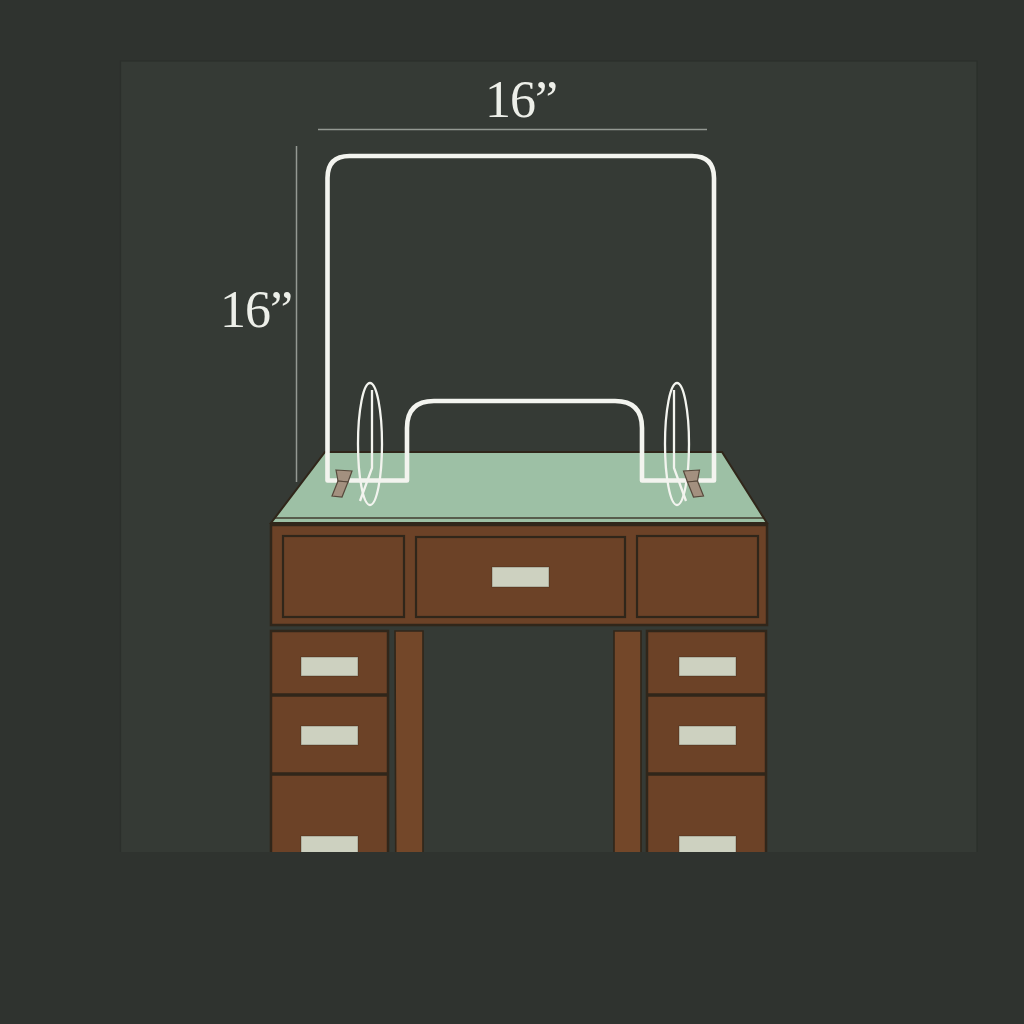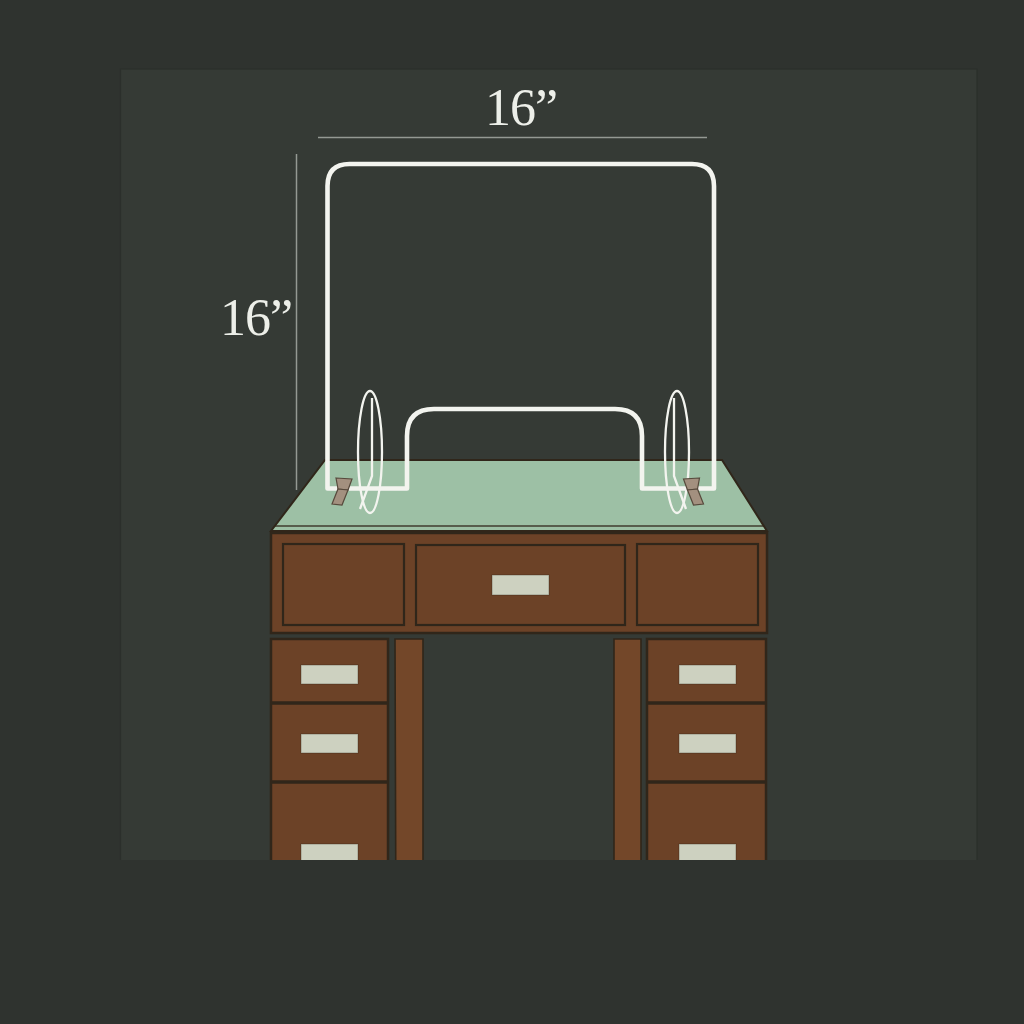--- a/index.html
+++ b/index.html
@@ -1,16 +1,16 @@
 <!DOCTYPE html>
 <html style="--bg: #2f332f; --card: #353a35; --card-seam: #2b2f2b; --wood: #6c4227; --wood-side: #734729; --wood-outline: #30261a; --desk-top: #9dc0a5; --handle: #cdd1c0; --foot: #c9cdbb; --shield: #f3f4ef; --bracket: #a3907f; --bracket-outline: #57493c; --dim-line: #949993; --label-text: #edefe9;"><head>
 <meta charset="utf-8">
 <style>
   html,body{margin:0;padding:0;background:var(--bg,#2f332f);}
-  .stage{position:relative;width:1024px;height:852px;margin:8px auto;overflow:hidden;
+  .stage{position:relative;width:1024px;height:852px;margin:0 auto;overflow:hidden;
          font-family:"Liberation Serif","DejaVu Serif",serif;}
   svg{display:block}
   .card{fill:var(--card);stroke:var(--card-seam);stroke-width:1.2;}
   .wood{fill:var(--wood);stroke:var(--wood-outline);stroke-width:2.5;}
   .panel{fill:var(--wood);stroke:var(--wood-outline);stroke-width:2.2;}
   .divider{stroke:var(--wood-outline);stroke-width:3.5;}
   .handle{fill:var(--handle);stroke:rgba(40,32,20,.35);stroke-width:1;}
   .foot{fill:var(--foot);stroke:rgba(40,40,30,.25);stroke-width:1;}
   .side{fill:var(--wood-side);stroke:var(--wood-outline);stroke-width:1.6;}
   .desk-top{fill:var(--desk-top);stroke:var(--wood-outline);stroke-width:2;}

